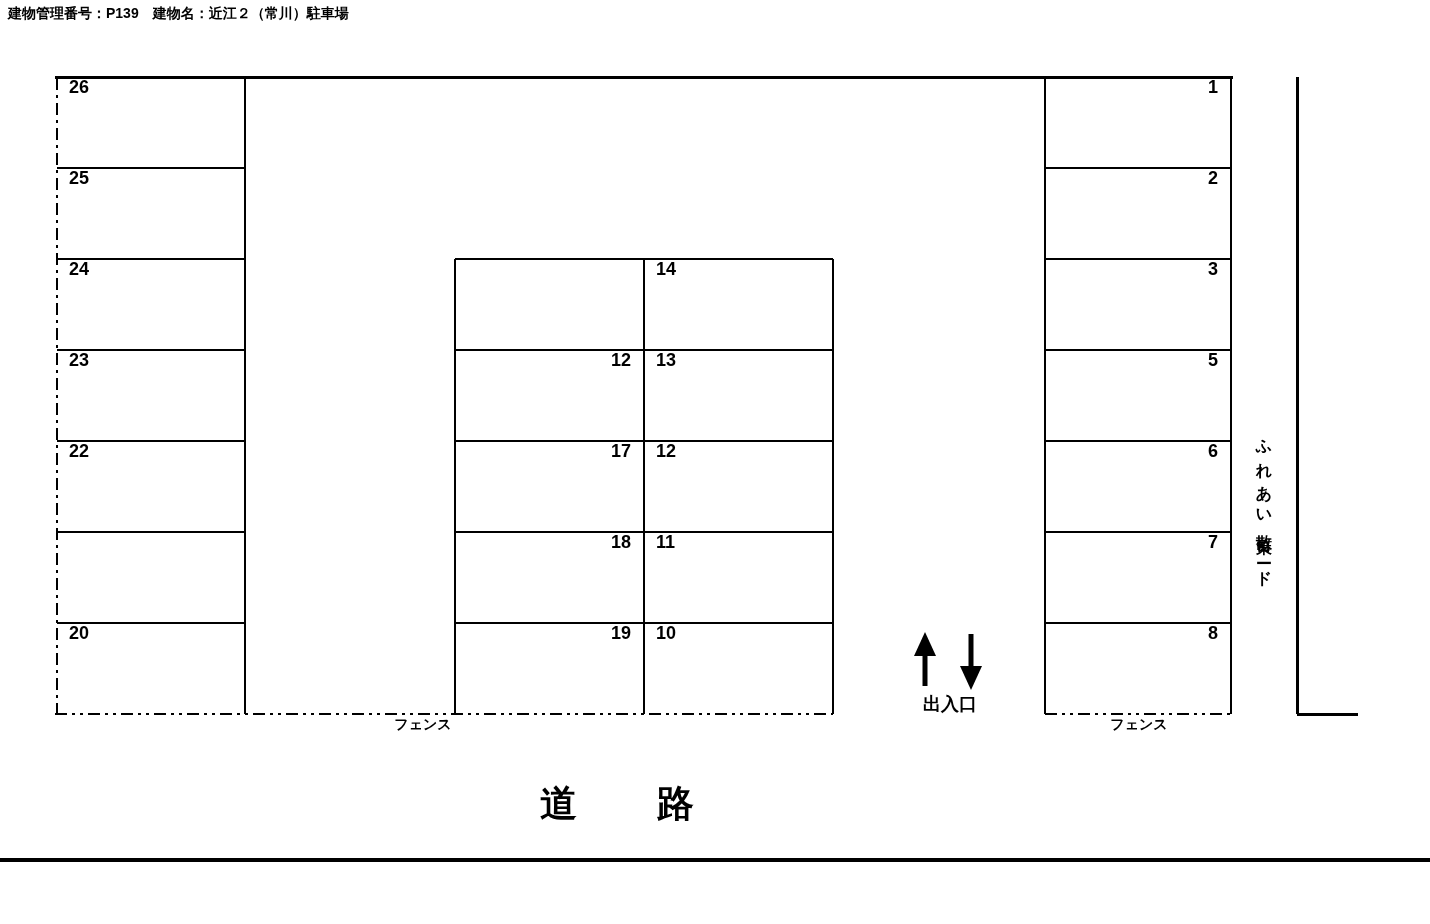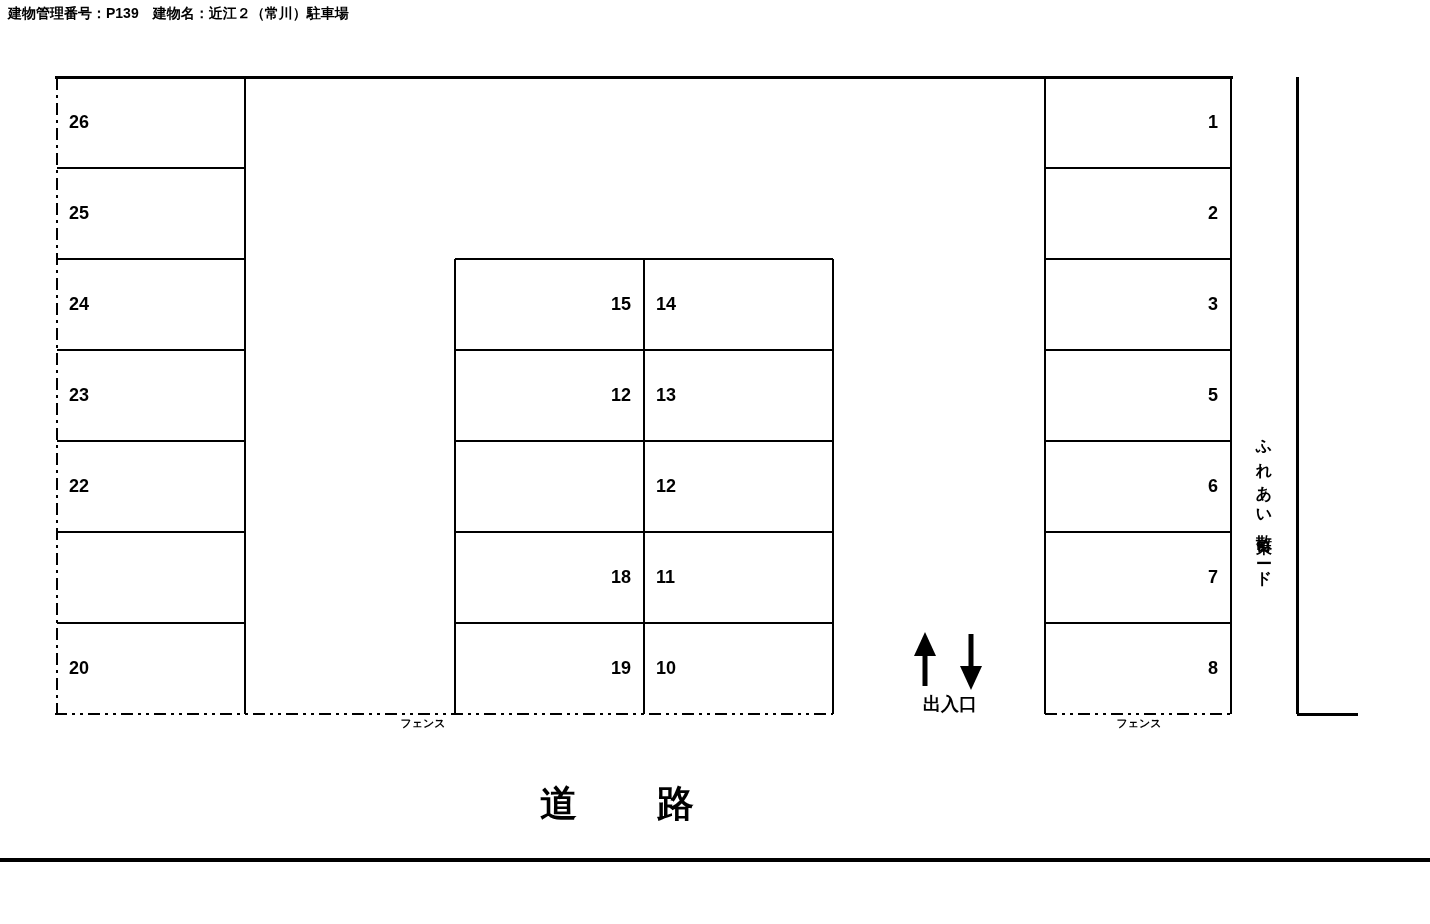--- a/index.html
+++ b/index.html
@@ -21,36 +21,36 @@
   .doc-title {
     left: 8px; top: 5px;
     font-size: 14px;
     font-weight: bold;
     white-space: nowrap;
   }
   .cell {
     position: absolute;
     height: 91px;
     display: flex;
-    align-items: center;
+    align-items: flex-start;
     font-size: 18px;
     font-weight: bold;
   }
   .col-left   { left: 57px;  width: 188px; }
   .col-midl   { left: 455px; width: 189px; }
   .col-midr   { left: 644px; width: 189px; }
   .col-right  { left: 1045px; width: 186px; }
   .align-left  { justify-content: flex-start; padding-left: 12px; box-sizing: border-box; }
   .align-right { justify-content: flex-end;  padding-right: 13px; box-sizing: border-box; }
   .r0 { top: 77px; }  .r1 { top: 168px; } .r2 { top: 259px; }
   .r3 { top: 350px; } .r4 { top: 441px; } .r5 { top: 532px; }
   .r6 { top: 623px; }
   .small-label {
     position: absolute;
-    font-size: 11px;
+    font-size: 14px;
     font-weight: bold;
     text-align: center;
     width: 100px;
   }
   .fence-left  { left: 373px;  top: 716px; }
   .fence-right { left: 1089px; top: 716px; }
   .entrance-label { left: 900px; top: 692px; font-size: 18px; }
   .road-label {
     position: absolute;
     left: 540px; top: 779px;
@@ -135,25 +135,25 @@
   <div class="cell col-left align-left r3">
       <span>23</span>
     </div>
   <div class="cell col-left align-left r4">
       <span>22</span>
     </div>
   <div class="cell col-left align-left r6">
       <span>20</span>
     </div>
 
-  <div class="cell col-midl align-right r2">
-      <span>15</span>
-    </div>
   <div class="cell col-midl align-right r3">
       <span>12</span>
+    </div>
+  <div class="cell col-midl align-right r4">
+      <span>17</span>
     </div>
   <div class="cell col-midl align-right r5">
       <span>18</span>
     </div>
   <div class="cell col-midl align-right r6">
       <span>19</span>
     </div>
 
   <div class="cell col-midr align-left r2">
       <span>14</span>

